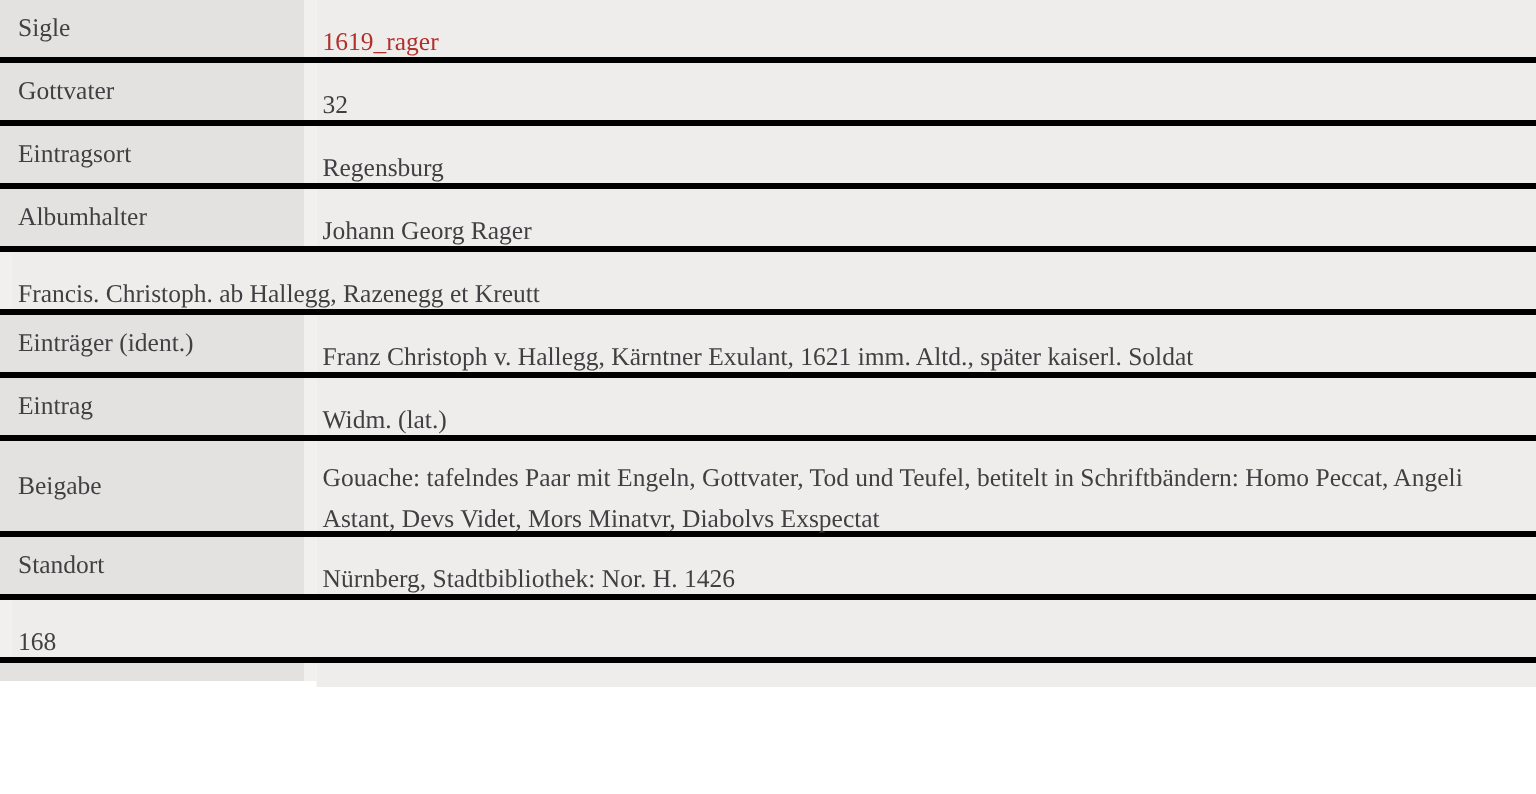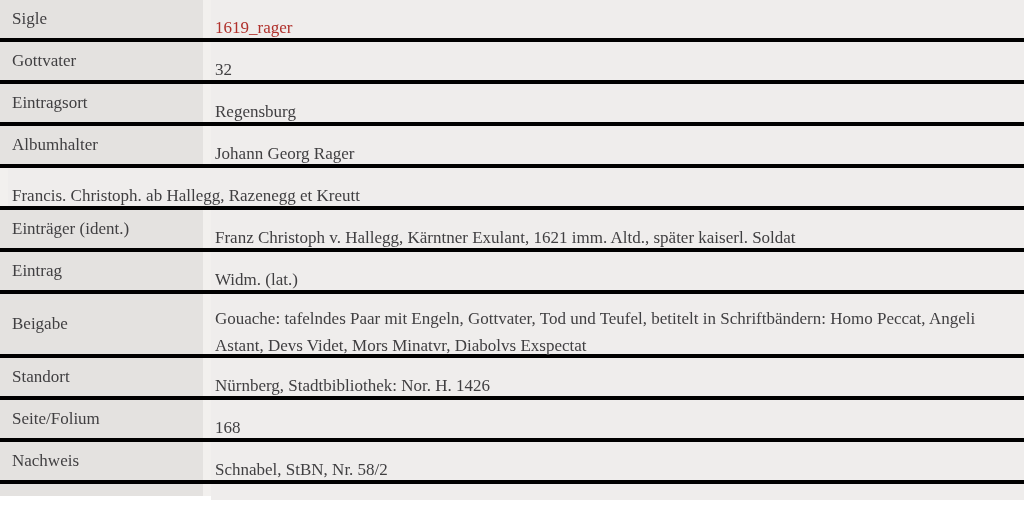--- a/index.html
+++ b/index.html
@@ -107,30 +107,24 @@
     <div class="value-cell">Gouache: tafelndes Paar mit Engeln, Gottvater, Tod und Teufel, betitelt in Schriftbändern: Homo Peccat, Angeli Astant, Devs Videt, Mors Minatvr, Diabolvs Exspectat</div>
   </div>
 
   <div class="row">
     <div class="label-cell">Standort</div>
     <div class="gutter"></div>
     <div class="value-cell">Nürnberg, Stadtbibliothek: Nor. H. 1426</div>
   </div>
 
   <div class="row">
-    <div class="label-cell">Seite/Folium</div>
     <div class="gutter"></div>
     <div class="value-cell">168</div>
   </div>
 
-  <div class="row">
-    <div class="label-cell">Nachweis</div>
-    <div class="gutter"></div>
-    <div class="value-cell">Schnabel, StBN, Nr. 58/2</div>
-  </div>
 
   <div class="row partial">
     <div class="label-cell"></div>
     <div class="gutter"></div>
     <div class="value-cell"></div>
   </div>
 
 </div>
 
 </body></html>

